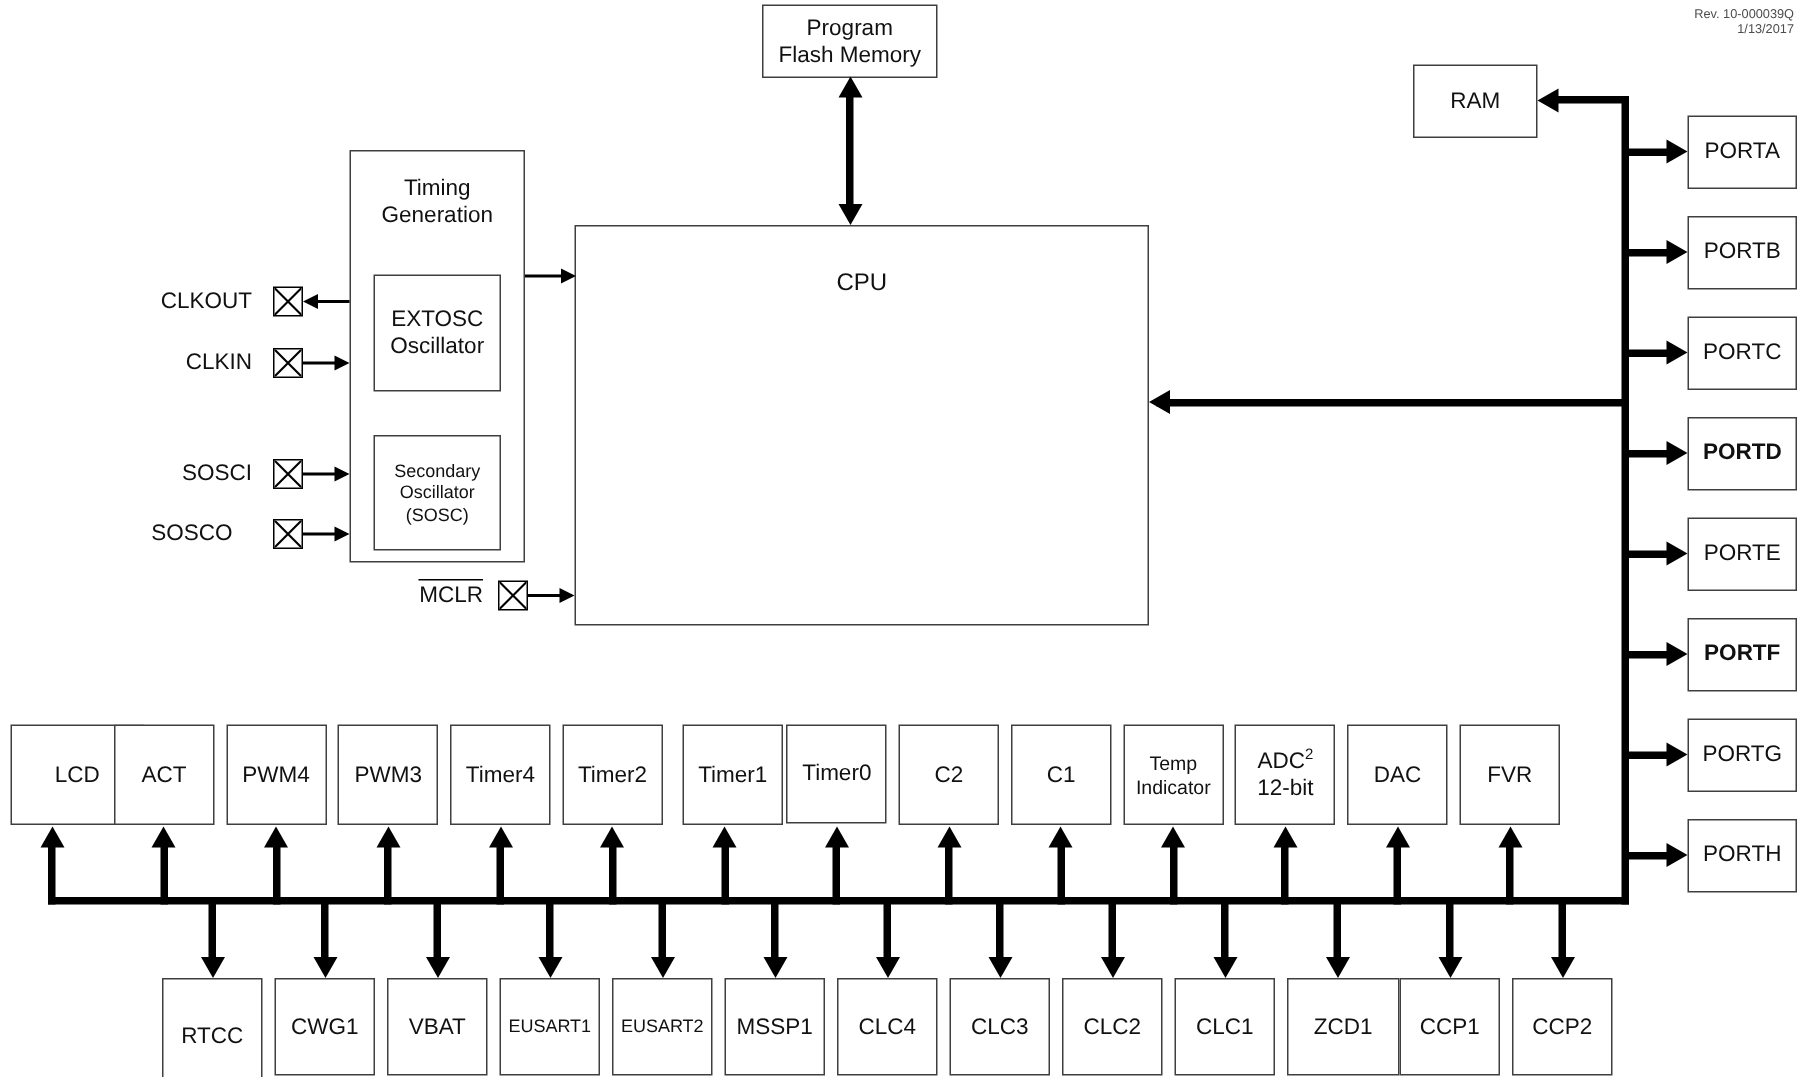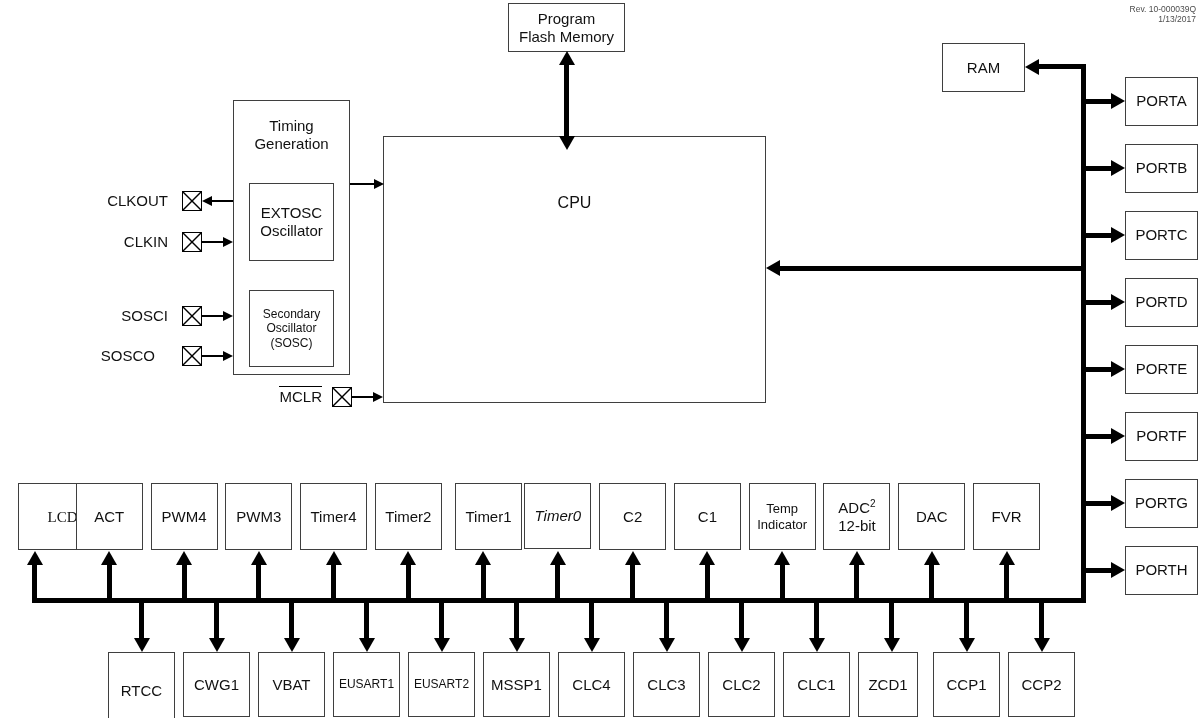--- a/index.html
+++ b/index.html
@@ -30,21 +30,21 @@
   .thead.left{border-top:5px solid transparent;border-bottom:5px solid transparent;border-right:10px solid #000;}
   .thead.right{border-top:5px solid transparent;border-bottom:5px solid transparent;border-left:10px solid #000;}
   
   .pin{position:absolute;width:20px;height:20px;border:1.6px solid #000;box-sizing:border-box;background:#fff;}
   .pin svg{display:block;width:100%;height:100%;}
   .plabel{position:absolute;width:108px;height:18px;line-height:18px;font-size:15px;text-align:right;color:#111;}
   .overline{border-top:1.5px solid #000;padding-top:1px;}
   
   #flash{left:508px;top:3px;width:117px;height:49px;}
   #ram{left:942px;top:43px;width:83px;height:49px;}
-  #cpu{left:383px;top:136px;width:383px;height:267px;align-items:flex-start;padding-top:56px;font-size:16px;}
+  #cpu{left:383px;top:150px;width:383px;height:267px;align-items:flex-start;padding-top:28px;font-size:16px;}
   #timing{left:233px;top:100px;width:117px;height:275px;align-items:flex-start;padding-top:16px;}
   #extosc{left:249px;top:183px;width:85px;height:78px;}
   #sosc{left:249px;top:290px;width:85px;height:77px;font-size:12px;}
   
   #bus-v{left:1081px;top:64px;width:5px;height:539px;}
   #bus-h{left:32px;top:598px;width:1054px;height:5px;}
   #ram-stem{left:1038px;top:64px;width:48px;height:5px;}
   #ram-head{left:1025px;top:58.5px;}
   #cpu-stem{left:771px;top:265.5px;width:315px;height:5px;}
   #cpu-head{left:766px;top:260px;}
@@ -165,57 +165,57 @@
 
 <div class="box" style="left: 1125px; top: 76.5px; width: 73px; height: 49px;">PORTA</div>
     <div class="stem" style="left: 1086px; top: 98.5px; width: 27px; height: 5px;"></div>
     <div class="head right" style="left: 1111px; top: 93px;"></div>
     <div class="box" style="left: 1125px; top: 143.5px; width: 73px; height: 49px;">PORTB</div>
     <div class="stem" style="left: 1086px; top: 165.5px; width: 27px; height: 5px;"></div>
     <div class="head right" style="left: 1111px; top: 160px;"></div>
     <div class="box" style="left: 1125px; top: 210.5px; width: 73px; height: 49px;">PORTC</div>
     <div class="stem" style="left: 1086px; top: 232.5px; width: 27px; height: 5px;"></div>
     <div class="head right" style="left: 1111px; top: 227px;"></div>
-    <div class="box" style="left: 1125px; top: 277.5px; width: 73px; height: 49px;">PORTD</div>
+    <div class="box" style="left: 1125px; top: 277.5px; width: 73px; height: 49px; font-weight: bold;">PORTD</div>
     <div class="stem" style="left: 1086px; top: 299.5px; width: 27px; height: 5px;"></div>
     <div class="head right" style="left: 1111px; top: 294px;"></div>
     <div class="box" style="left: 1125px; top: 344.5px; width: 73px; height: 49px;">PORTE</div>
     <div class="stem" style="left: 1086px; top: 366.5px; width: 27px; height: 5px;"></div>
     <div class="head right" style="left: 1111px; top: 361px;"></div>
-    <div class="box" style="left: 1125px; top: 411.5px; width: 73px; height: 49px;">PORTF</div>
+    <div class="box" style="left: 1125px; top: 411.5px; width: 73px; height: 49px; font-weight: bold;">PORTF</div>
     <div class="stem" style="left: 1086px; top: 433.5px; width: 27px; height: 5px;"></div>
     <div class="head right" style="left: 1111px; top: 428px;"></div>
     <div class="box" style="left: 1125px; top: 478.5px; width: 73px; height: 49px;">PORTG</div>
     <div class="stem" style="left: 1086px; top: 500.5px; width: 27px; height: 5px;"></div>
     <div class="head right" style="left: 1111px; top: 495px;"></div>
     <div class="box" style="left: 1125px; top: 545.5px; width: 73px; height: 49px;">PORTH</div>
     <div class="stem" style="left: 1086px; top: 567.5px; width: 27px; height: 5px;"></div>
     <div class="head right" style="left: 1111px; top: 562px;"></div>
-    <div class="box" style="left: 18px; top: 483px; width: 89px; height: 67px; font-family: Liberation Serif, serif;">LCD</div>
+    <div class="box" style="left: 7px; top: 483px; width: 89px; height: 67px;">LCD</div>
     <div class="stem" style="left: 32px; top: 564px; width: 5px; height: 39px;"></div>
     <div class="head up" style="left: 26.5px; top: 550.5px;"></div>
     <div class="box" style="left: 75.77px; top: 483px; width: 67px; height: 67px;">ACT</div>
     <div class="stem" style="left: 106.77px; top: 564px; width: 5px; height: 39px;"></div>
     <div class="head up" style="left: 101.27px; top: 550.5px;"></div>
     <div class="box" style="left: 150.54px; top: 483px; width: 67px; height: 67px;">PWM4</div>
     <div class="stem" style="left: 181.54px; top: 564px; width: 5px; height: 39px;"></div>
     <div class="head up" style="left: 176.04px; top: 550.5px;"></div>
     <div class="box" style="left: 225.31px; top: 483px; width: 67px; height: 67px;">PWM3</div>
     <div class="stem" style="left: 256.31px; top: 564px; width: 5px; height: 39px;"></div>
     <div class="head up" style="left: 250.81px; top: 550.5px;"></div>
     <div class="box" style="left: 300.08px; top: 483px; width: 67px; height: 67px;">Timer4</div>
     <div class="stem" style="left: 331.08px; top: 564px; width: 5px; height: 39px;"></div>
     <div class="head up" style="left: 325.58px; top: 550.5px;"></div>
     <div class="box" style="left: 374.85px; top: 483px; width: 67px; height: 67px;">Timer2</div>
     <div class="stem" style="left: 405.85px; top: 564px; width: 5px; height: 39px;"></div>
     <div class="head up" style="left: 400.35px; top: 550.5px;"></div>
     <div class="box" style="left: 455px; top: 483px; width: 67px; height: 67px;">Timer1</div>
     <div class="stem" style="left: 480.62px; top: 564px; width: 5px; height: 39px;"></div>
     <div class="head up" style="left: 475.12px; top: 550.5px;"></div>
-    <div class="box" style="left: 524.39px; top: 483px; width: 67px; height: 66px; font-style: italic;">Timer0</div>
+    <div class="box" style="left: 524.39px; top: 483px; width: 67px; height: 66px;">Timer0</div>
     <div class="stem" style="left: 555.39px; top: 564px; width: 5px; height: 39px;"></div>
     <div class="head up" style="left: 549.89px; top: 550.5px;"></div>
     <div class="box" style="left: 599.16px; top: 483px; width: 67px; height: 67px;">C2</div>
     <div class="stem" style="left: 630.16px; top: 564px; width: 5px; height: 39px;"></div>
     <div class="head up" style="left: 624.66px; top: 550.5px;"></div>
     <div class="box" style="left: 673.93px; top: 483px; width: 67px; height: 67px;">C1</div>
     <div class="stem" style="left: 704.93px; top: 564px; width: 5px; height: 39px;"></div>
     <div class="head up" style="left: 699.43px; top: 550.5px;"></div>
     <div class="box f13" style="left: 748.7px; top: 483px; width: 67px; height: 67px;">
       <div>
@@ -262,21 +262,21 @@
     <div class="head down" style="left: 583.5px; top: 637.5px;"></div>
     <div class="box" style="left: 633px; top: 652px; width: 67px; height: 65px;">CLC3</div>
     <div class="stem" style="left: 664px; top: 600px; width: 5px; height: 38px;"></div>
     <div class="head down" style="left: 658.5px; top: 637.5px;"></div>
     <div class="box" style="left: 708px; top: 652px; width: 67px; height: 65px;">CLC2</div>
     <div class="stem" style="left: 739px; top: 600px; width: 5px; height: 38px;"></div>
     <div class="head down" style="left: 733.5px; top: 637.5px;"></div>
     <div class="box" style="left: 783px; top: 652px; width: 67px; height: 65px;">CLC1</div>
     <div class="stem" style="left: 814px; top: 600px; width: 5px; height: 38px;"></div>
     <div class="head down" style="left: 808.5px; top: 637.5px;"></div>
-    <div class="box" style="left: 858px; top: 652px; width: 60px; height: 65px; text-align: center;">ZCD1</div>
+    <div class="box" style="left: 858px; top: 652px; width: 75px; height: 65px; text-align: center;">ZCD1</div>
     <div class="stem" style="left: 889px; top: 600px; width: 5px; height: 38px;"></div>
     <div class="head down" style="left: 883.5px; top: 637.5px;"></div>
     <div class="box" style="left: 933px; top: 652px; width: 67px; height: 65px;">CCP1</div>
     <div class="stem" style="left: 964px; top: 600px; width: 5px; height: 38px;"></div>
     <div class="head down" style="left: 958.5px; top: 637.5px;"></div>
     <div class="box" style="left: 1008px; top: 652px; width: 67px; height: 65px;">CCP2</div>
     <div class="stem" style="left: 1039px; top: 600px; width: 5px; height: 38px;"></div>
     <div class="head down" style="left: 1033.5px; top: 637.5px;"></div>
   </div>
 

